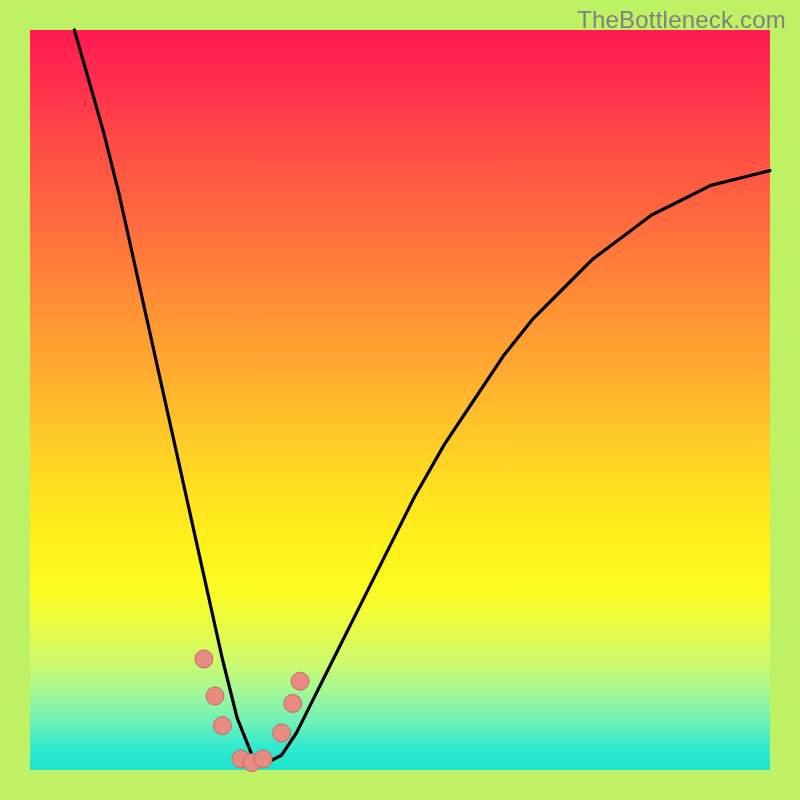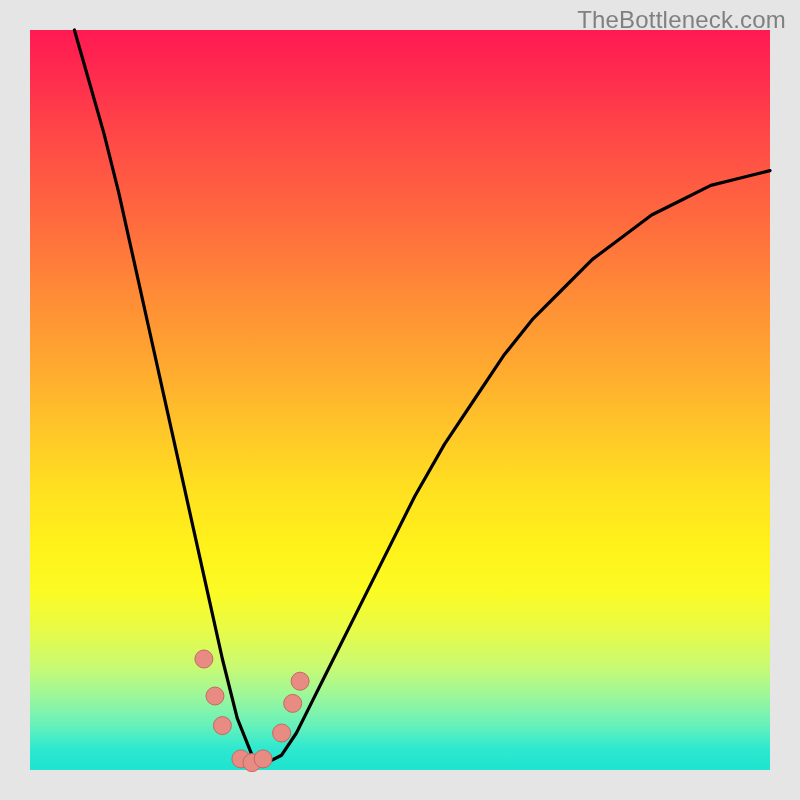--- a/index.html
+++ b/index.html
@@ -10,21 +10,21 @@
     background: #000;
     overflow: hidden;
     font-family: Arial, Helvetica, sans-serif;
   }
   .frame {
     position: absolute;
     left: 0;
     top: 0;
     width: 800px;
     height: 800px;
-    background: #e5e5e5;
+    background: #bef264;
   }
   .plot {
     position: absolute;
     left: 30px;
     top: 30px;
     width: 740px;
     height: 740px;
     
     background: linear-gradient(to bottom,
       #ff1a52 0%,

